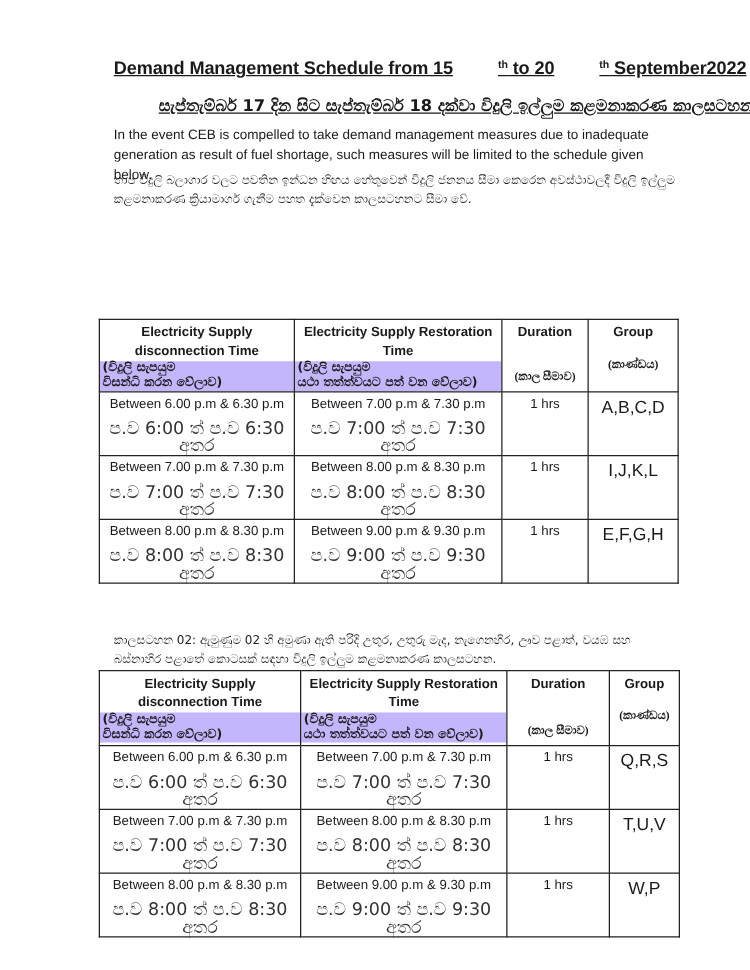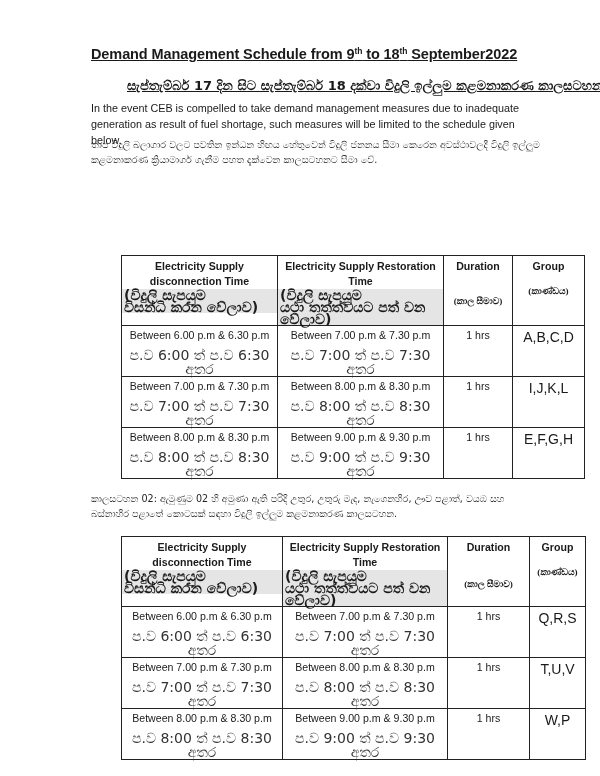--- a/index.html
+++ b/index.html
@@ -1,43 +1,43 @@
 <!DOCTYPE html>
 <html><head>
 <meta charset="utf-8">
 <style>
   html, body { margin: 0; padding: 0; background: #ffffff; }
   body { width: 600px; height: 776px; position: relative; overflow: hidden;
          font-family: "Liberation Sans", "DejaVu Sans", sans-serif; color: #1a1a1a; }
   .page { position: absolute; left: 0; top: 0; width: 600px; height: 776px; }
   .title { position: absolute; left: 91px; top: 46px; font-size: 14.5px; font-weight: bold;
            text-decoration: underline; white-space: nowrap; letter-spacing: -0.1px; }
-  .title sup { font-size: 8.5px; vertical-align: 5px; }
+  .title sup { font-size: 8.5px; vertical-align: 5px; margin-left: 36px; }
   .si-title { position: absolute; left: 91px; top: 78px; font-size: 13px; font-weight: bold;
               text-decoration: underline; white-space: nowrap; font-family: "DejaVu Sans", sans-serif; margin-left: 36px; }
   .para { position: absolute; left: 91px; width: 450px; font-size: 10.8px; line-height: 16px; }
   .si { font-family: "DejaVu Sans", sans-serif; font-size: 9.6px; line-height: 15px; color: #222; }
-  table.sched { position: absolute; left: 79px; border-collapse: collapse; table-layout: fixed; margin-left: 42px; }
+  table.sched { position: absolute; left: 79px; border-collapse: collapse; table-layout: fixed; }
   table.sched td, table.sched th { border: 1.3px solid #222; padding: 0; vertical-align: top;
        font-size: 10.6px; text-align: center; }
   table.sched th { font-weight: bold; }
   .h-en { display: block; line-height: 15px; padding-top: 3px; }
   .h-si { display: block; text-align: left; font-family: "DejaVu Sans", sans-serif;
-          font-size: 14px; line-height: 12px; font-weight: bold; background: #e5e5e5; padding-left: 2px; }
+          font-size: 10px; line-height: 12px; font-weight: bold; background: #c4b5fd; padding-left: 2px; }
   .h-si-c { display: block; font-family: Liberation Serif, serif; font-size: 9.2px; font-weight: bold; }
   .r-en { display: block; line-height: 15px; padding-top: 2px; }
   .r-si { display: block; font-family: "DejaVu Sans", sans-serif; font-size: 14px; line-height: 14px; padding-top: 5px; color: #333; }
   .grp { font-size: 14px; display: block; padding-top: 3px; }
 </style>
 </head>
 <body>
 
 <div class="page">
 
-  <div class="title"><span>Demand Management Schedule from 9</span><sup>th</sup><span> to 18</span><sup>th</sup><span> September2022</span></div>
+  <div class="title"><span>Demand Management Schedule from 15</span><sup>th</sup><span> to 20</span><sup>th</sup><span> September2022</span></div>
 
   <div class="si-title">සැප්තැම්බර් 17 දින සිට සැප්තැම්බර් 18 දක්වා විදුලි ඉල්ලුම කළමනාකරණ කාලසටහන</div>
 
   <div class="para si" style="top:137px;">තාප විදුලි බලාගාර වලට පවතින ඉන්ධන හිඟය හේතුවෙන් විදුලි ජනනය සීමා කෙරෙන අවස්ථාවලදී විදුලි ඉල්ලුම කළමනාකරණ ක්‍රියාමාර්ග ගැනීම පහත දැක්වෙන කාලසටහනට සීමා වේ.</div>
   <div class="para" style="top:100px;">In the event CEB is compelled to take demand management measures due to inadequate generation as result of fuel shortage, such measures will be limited to the schedule given below.</div>
 
 
   <table class="sched" style="top:255px; width:463px;">
     <colgroup>
         <col style="width:156px">
@@ -108,21 +108,21 @@
       <td>
             <span class="r-en">1 hrs</span>
           </td>
       <td>
             <span class="grp">E,F,G,H</span>
           </td>
     </tr>
   </tbody>
     </table>
 
-  <div class="para si" style="top:491px;">කාලසටහන 02: ඇමුණුම 02 හි අමුණා ඇති පරිදි උතුර, උතුරු මැද, නැගෙනහිර, ඌව පළාත්, වයඹ සහ බස්නාහිර පළාතේ කොටසක් සඳහා විදුලි ඉල්ලුම කළමනාකරණ කාලසටහන.</div>
+  <div class="para si" style="top:505px;">කාලසටහන 02: ඇමුණුම 02 හි අමුණා ඇති පරිදි උතුර, උතුරු මැද, නැගෙනහිර, ඌව පළාත්, වයඹ සහ බස්නාහිර පළාතේ කොටසක් සඳහා විදුලි ඉල්ලුම කළමනාකරණ කාලසටහන.</div>
 
   <table class="sched" style="top:536px; width:464px;">
     <colgroup>
         <col style="width:161px">
         <col style="width:165px">
         <col style="width:82px">
         <col style="width:56px">
       </colgroup>
     <tbody>
         <tr style="height:60px;">

